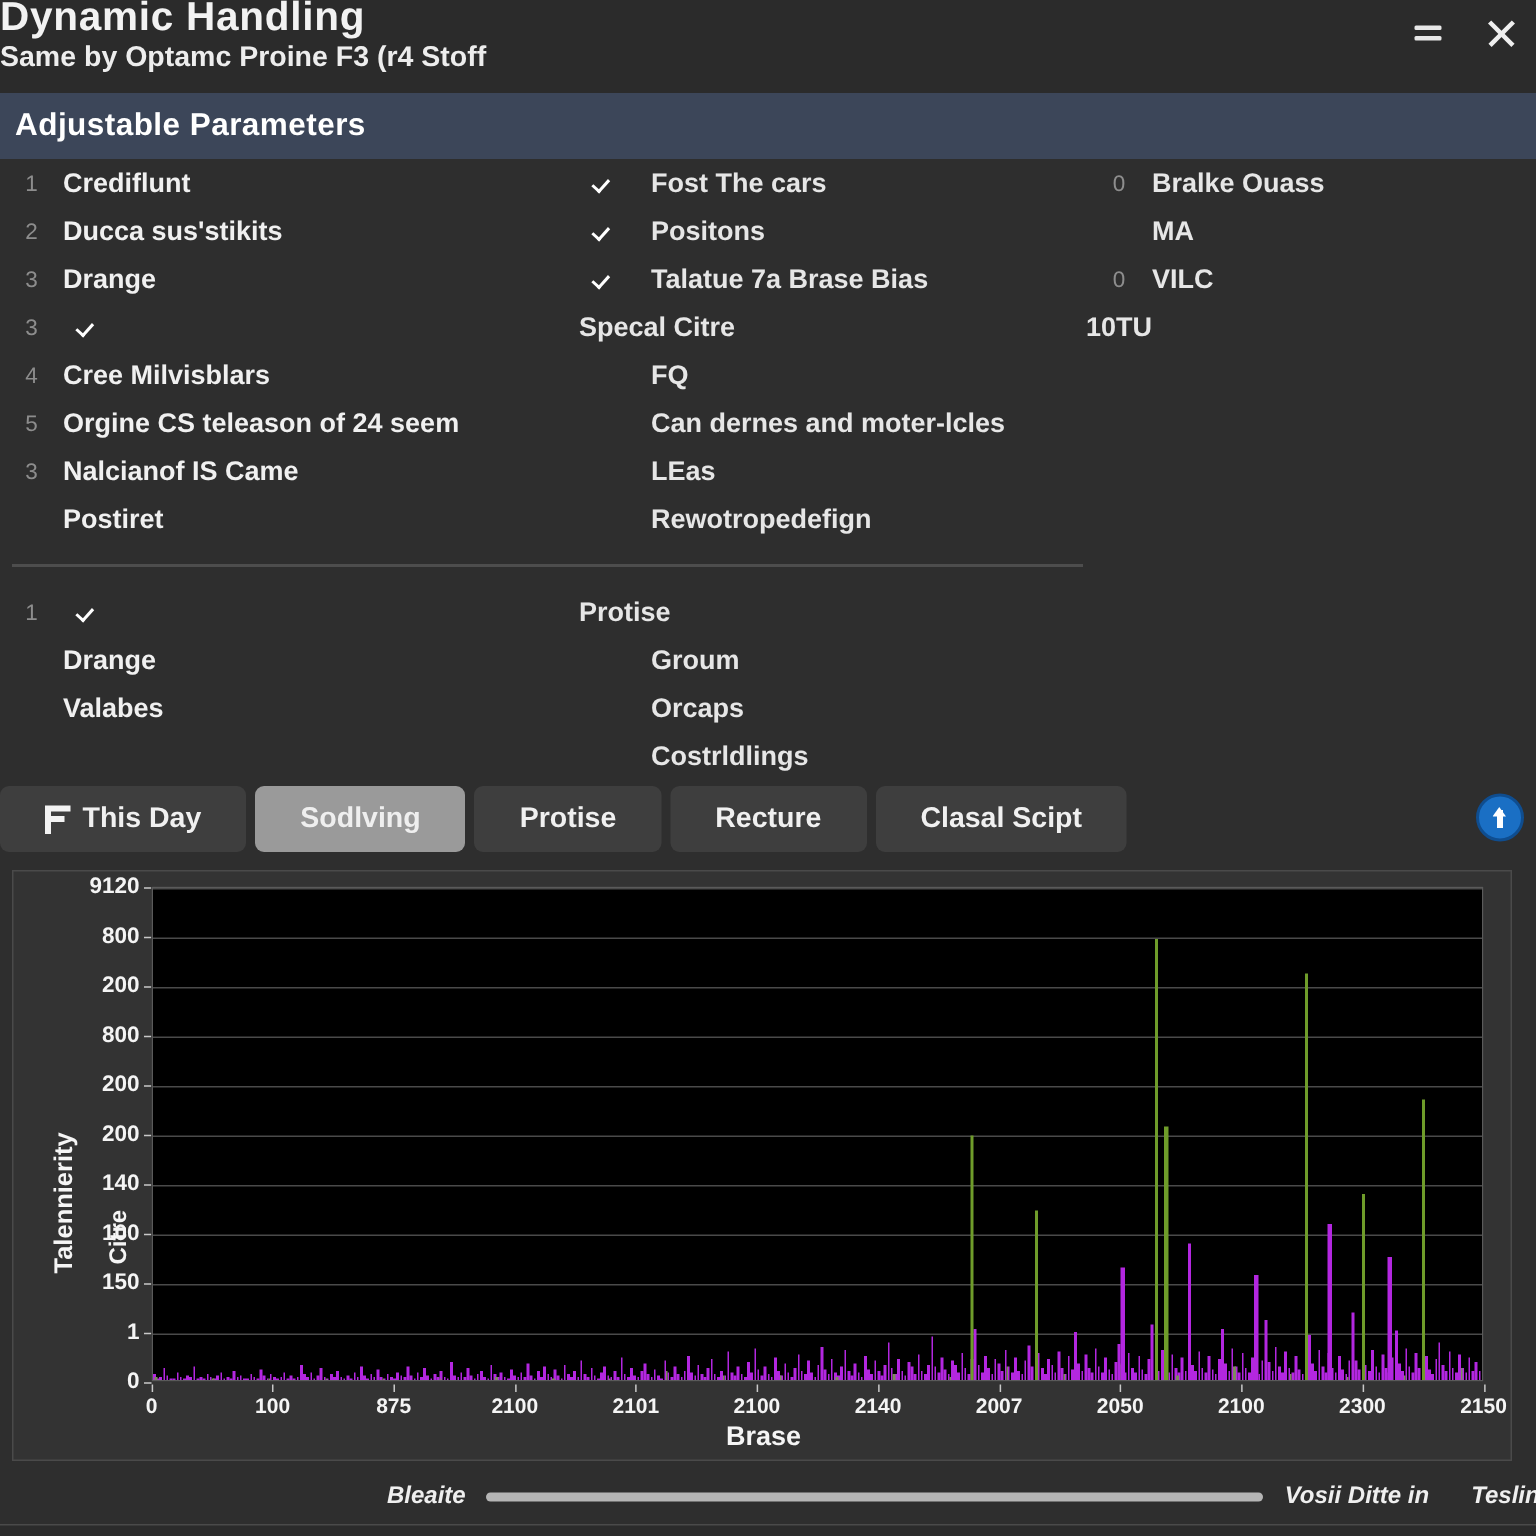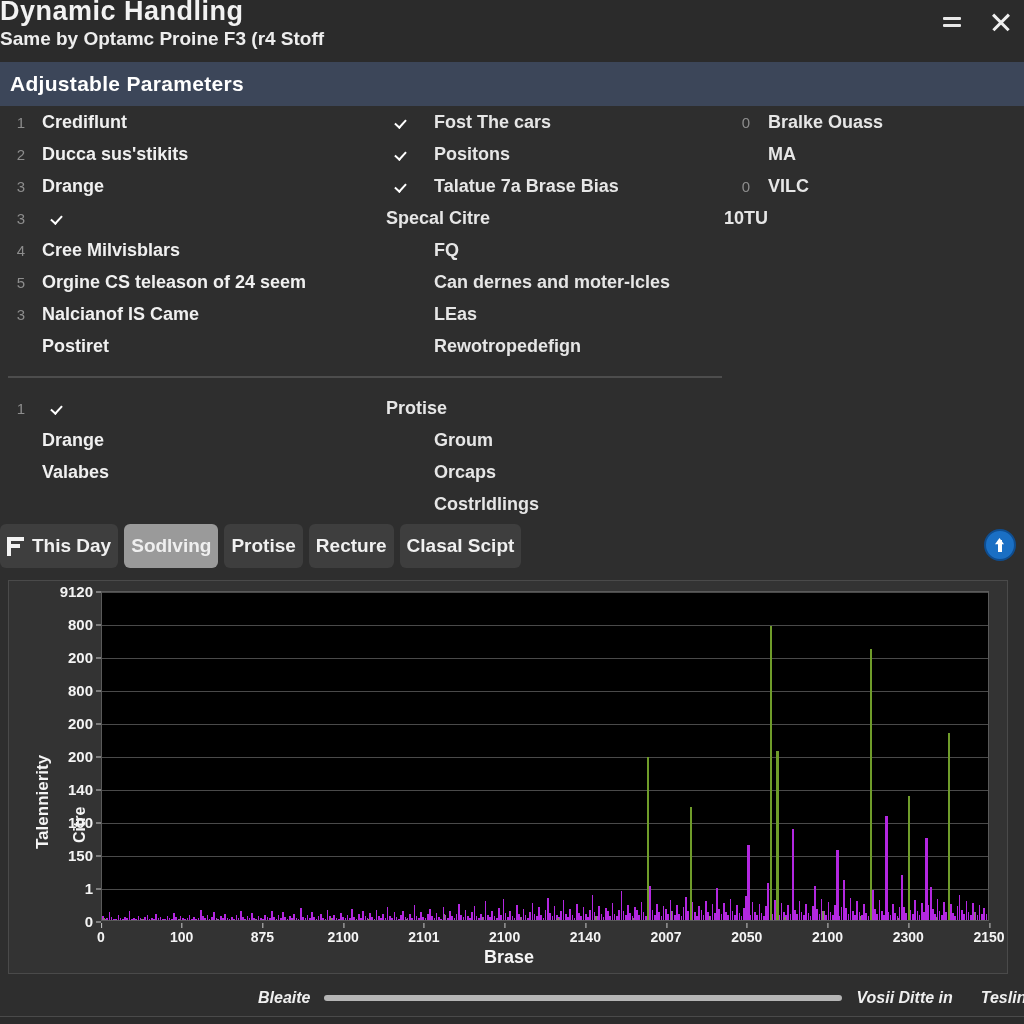--- a/index.html
+++ b/index.html
@@ -81,21 +81,21 @@
   }
 
   
   .tabbar {
     position: absolute; left: 0; top: 524px; width: 1024px; height: 46px;
   }
   .tabs { display: flex; gap: 6px; align-items: stretch; height: 44px; }
   .tab {
     background: #3e3e3e; border-radius: 6px;
     display: flex; align-items: center; gap: 8px;
-    padding: 0 7px; cursor: pointer;
+    padding: 0 30px; cursor: pointer;
     font-size: 19px; font-weight: bold; color: #f0f0f0; white-space: nowrap;
   }
   .tab.active { background: #9a9a9a; color: #efefef; }
   .flag-icon { position: relative; width: 17px; height: 19px; flex: 0 0 auto; }
   .flag-icon i { position: absolute; background: #f3f3f3; }
   .flag-icon i:nth-child(1) { left: 0; top: 0; width: 4px; height: 19px; }
   .flag-icon i:nth-child(2) { left: 4px; top: 0; width: 13px; height: 4px; }
   .flag-icon i:nth-child(3) { left: 4px; top: 7px; width: 9px; height: 4px; }
   .up-btn {
     position: absolute; right: 8px; top: 5px;

